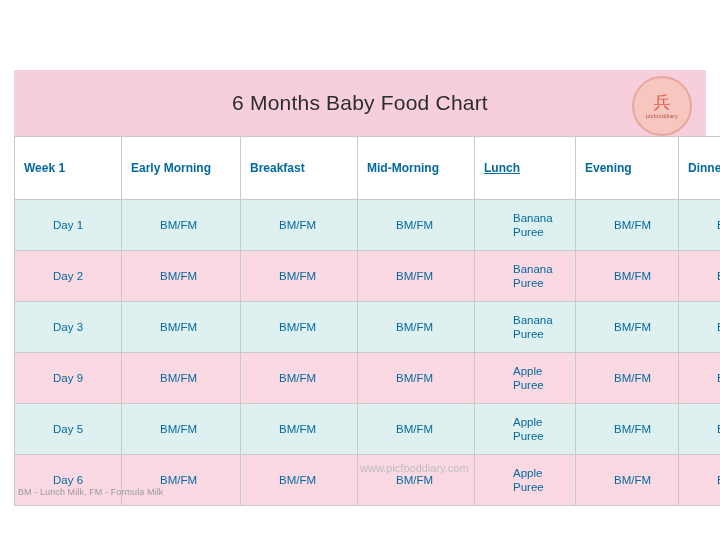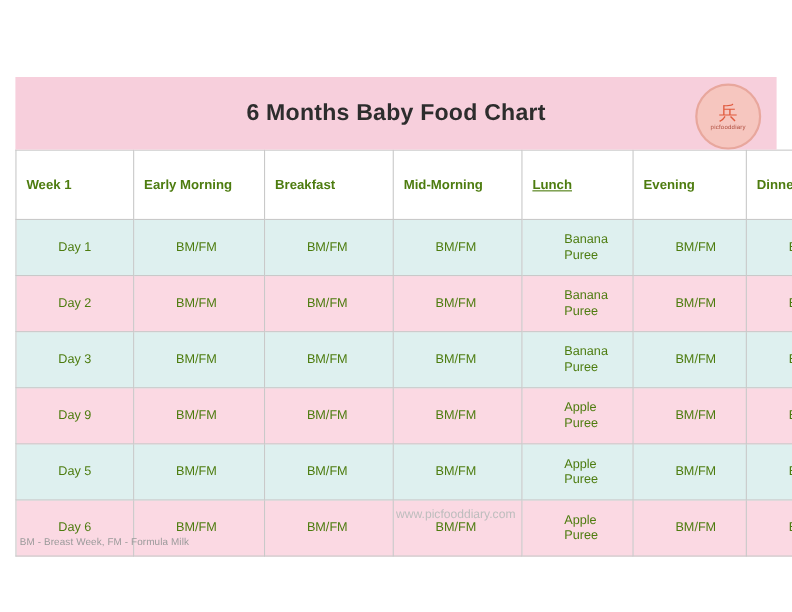--- a/index.html
+++ b/index.html
@@ -28,21 +28,21 @@
   .title-bar {
     position: relative;
     background: #f7cfdc;
     height: 66px;
     display: flex;
     align-items: center;
     justify-content: center;
   }
   .title-bar .title {
     font-size: 21px;
-    font-weight: bold;
+    font-weight: normal;
     color: #2d2d2d;
     letter-spacing: 0.2px;
   }
   .logo {
     position: absolute;
     right: 14px;
     top: 6px;
     width: 56px;
     height: 56px;
     border-radius: 50%;
@@ -69,21 +69,21 @@
     border-collapse: collapse;
     width: 692px;
     table-layout: fixed;
   }
   table.food-chart th,
   table.food-chart td {
     border: 1px solid #c9c9c9;
     text-align: left;
     vertical-align: middle;
     font-size: 11.5px;
-    color: #4d7c0f;
+    color: #0369a1;
     padding: 8px 9px;
     line-height: 1.25;
   }
   table.food-chart thead th {
     background: #ffffff;
     font-weight: bold;
     font-size: 12px;
     height: 46px;
   }
   tr.row-even td {
@@ -206,16 +206,16 @@
           <td>BM/FM</td>
           <td>Apple Puree</td>
           <td>BM/FM</td>
           <td>BM/FM</td>
 
         </tr>
       </tbody>
     </table>
   </div>
 
-  <div class="footnote">BM - Breast Week, FM - Formula Milk</div>
+  <div class="footnote">BM - Lunch Milk, FM - Formula Milk</div>
   <div class="watermark">www.picfooddiary.com</div>
 
 </div>
 
 </body></html>

